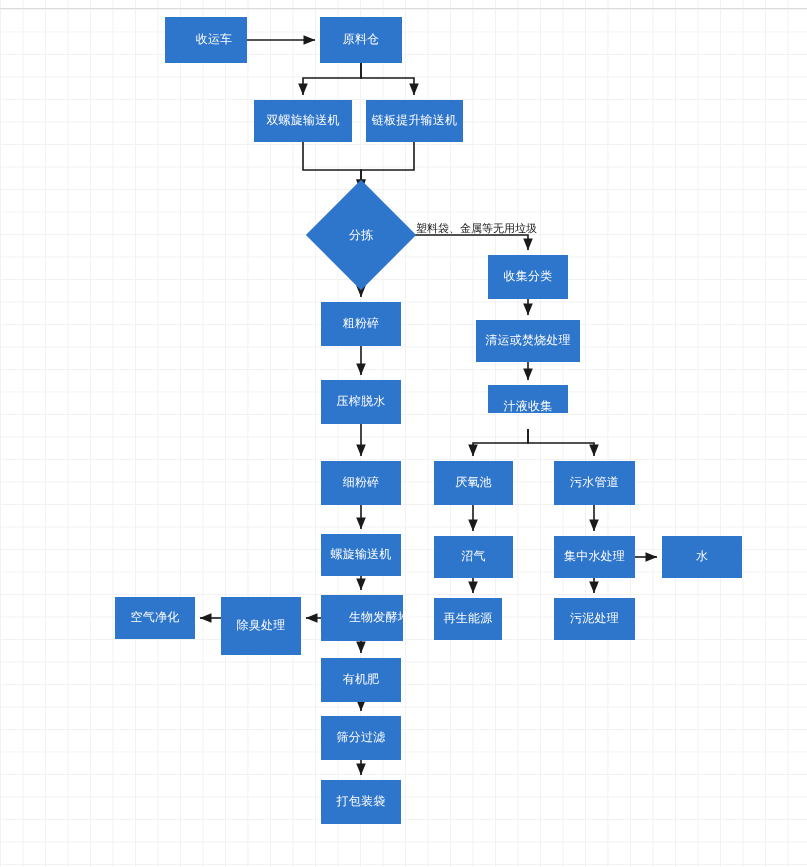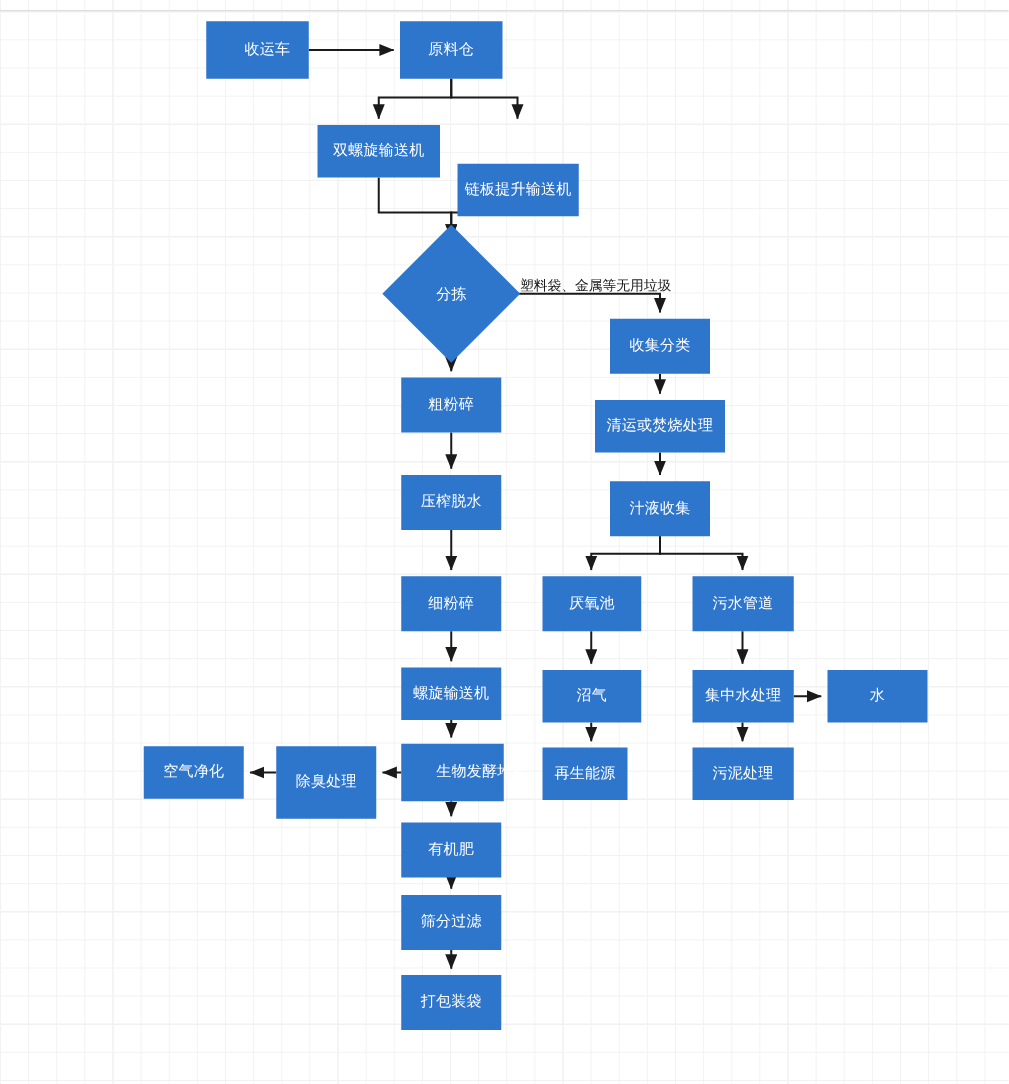--- a/index.html
+++ b/index.html
@@ -131,21 +131,21 @@
 
   <div class="node" style="left:165px; top:17px; width:82px; height:46px;padding-left:16px;">
       <span>收运车</span>
     </div>
   <div class="node" style="left:320px; top:17px; width:82px; height:46px;">
       <span>原料仓</span>
     </div>
   <div class="node" style="left:254px; top:100px; width:98px; height:42px;">
       <span>双螺旋输送机</span>
     </div>
-  <div class="node" style="left:366px; top:100px; width:97px; height:42px;margin-top:31px;">
+  <div class="node" style="left:366px; top:100px; width:97px; height:42px;">
       <span>链板提升输送机</span>
     </div>
 
   <div class="diamond" style="left:322px; top:196px; width:78px; height:78px;">
     <div class="shape"></div>
     <div class="dlabel">分拣</div>
   </div>
 
   <div class="node" style="left:321px; top:302px; width:80px; height:44px;">
       <span>粗粉碎</span>
@@ -178,21 +178,21 @@
   <div class="node" style="left:115px; top:597px; width:80px; height:42px;">
       <span>空气净化</span>
     </div>
 
   <div class="node" style="left:488px; top:255px; width:80px; height:44px;">
       <span>收集分类</span>
     </div>
   <div class="node" style="left:476px; top:320px; width:104px; height:42px;">
       <span>清运或焚烧处理</span>
     </div>
-  <div class="node" style="left:488px; top:385px; width:80px; height:44px;">
+  <div class="node" style="left:488px; top:385px; width:80px; height:28px;align-items:flex-end;">
       <span>汁液收集</span>
     </div>
 
   <div class="node" style="left:434px; top:461px; width:79px; height:44px;">
       <span>厌氧池</span>
     </div>
   <div class="node" style="left:554px; top:461px; width:81px; height:44px;">
       <span>污水管道</span>
     </div>
   <div class="node" style="left:434px; top:536px; width:79px; height:42px;">

